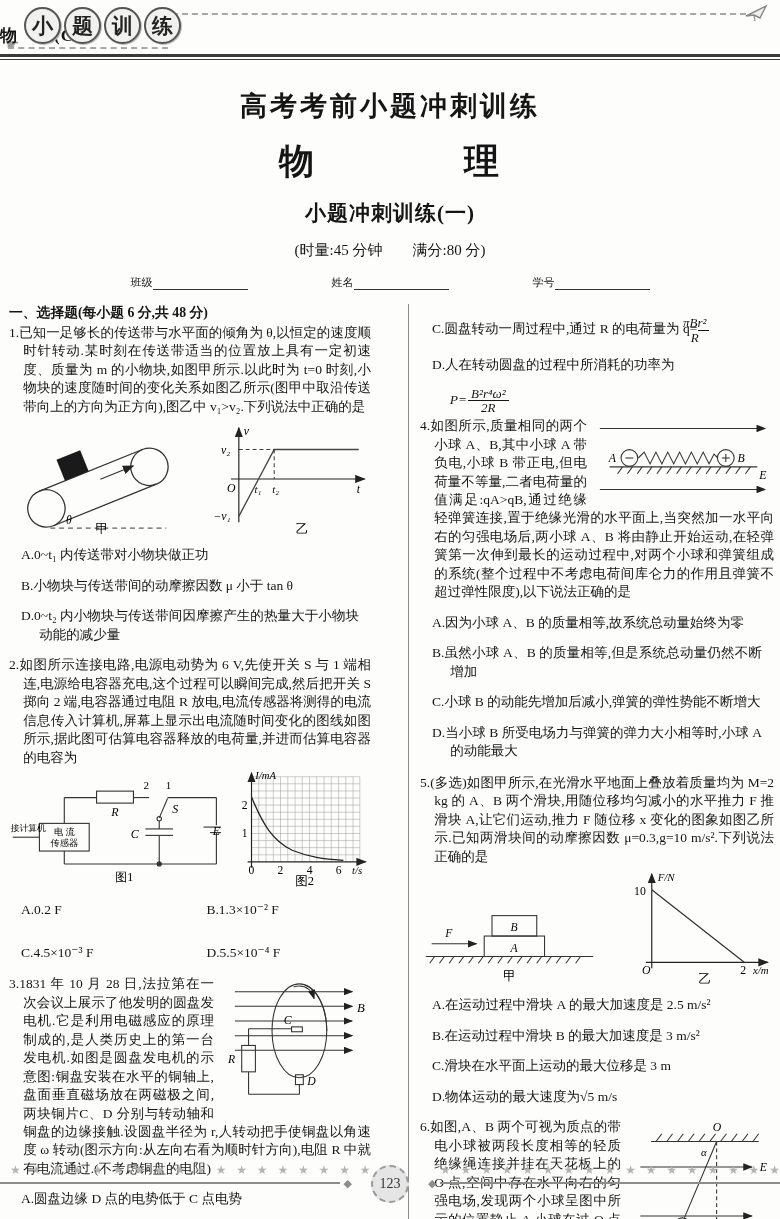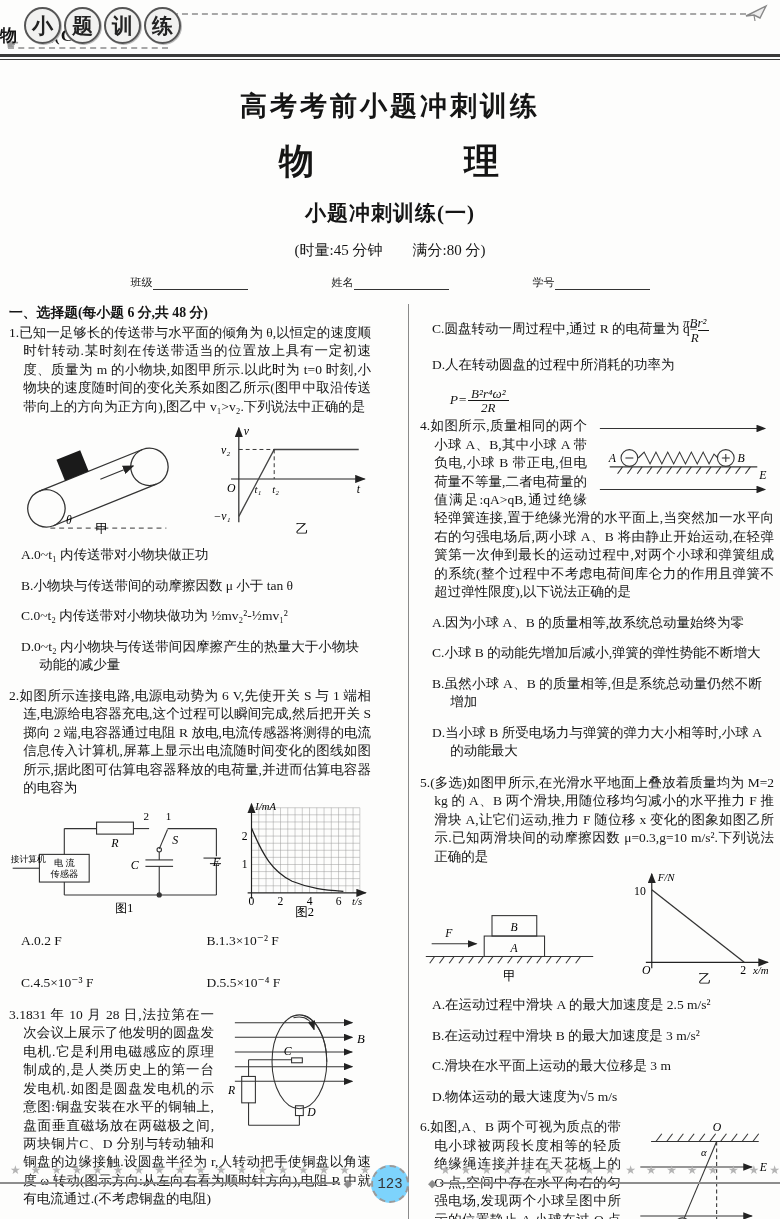--- a/index.html
+++ b/index.html
@@ -49,21 +49,21 @@
   .f-left{position:absolute;left:10px;top:0;width:330px;}
   .f-right{position:absolute;right:10px;top:0;width:330px;text-align:right;}
   .fline{border-top:2px solid #8d8d8d;position:relative;margin-top:5px;}
   .fline .diamond{position:absolute;top:-7px;color:#8d8d8d;font-size:11px;font-family:"DejaVu Sans",sans-serif;}
   .fl-l .diamond{right:-12px;}
   .fl-r .diamond{left:-12px;}
   .f-left .fline{margin-left:-10px;}
   .f-right .fline{margin-right:-10px;}
   .pagecircle{position:absolute;left:50%;top:2px;transform:translateX(-50%);width:34px;height:34px;
         border:2px dashed #9a9a9a;border-radius:50%;display:flex;align-items:center;justify-content:center;
-        font-size:14px;color:#333;background:#7dd3fc;font-family:Liberation Mono, monospace;}
+        font-size:14px;color:#333;background:#e5e5e5;}
 </style>
 </head>
 <body>
 
 <svg width="0" height="0" style="position:absolute" aria-hidden="true">
   <defs>
     <marker id="arw" markerWidth="9" markerHeight="7" refX="8" refY="3.5" orient="auto">
       <path d="M0,0 L9,3.5 L0,7 z" fill="#222"></path>
     </marker>
   </defs>
@@ -133,21 +133,20 @@
           <text x="26" y="73" font-size="12" font-style="italic">O</text>
           <text x="54" y="74" font-size="11" font-style="italic">t₁</text>
           <text x="72" y="74" font-size="11" font-style="italic">t₂</text>
           <text x="158" y="74" font-size="12" font-style="italic">t</text>
           <text x="12" y="102" font-size="12" font-style="italic">−v₁</text>
           <text x="96" y="115" font-size="13">乙</text>
         </svg>
       </div>
       <p class="opt">A.0~t₁ 内传送带对小物块做正功</p>
       <p class="opt">B.小物块与传送带间的动摩擦因数 μ 小于 tan θ</p>
-      <p class="opt">C.0~t₂ 内传送带对小物块做功为 ½mv₂²-½mv₁²</p>
       <p class="opt">D.0~t₂ 内小物块与传送带间因摩擦产生的热量大于小物块动能的减少量</p>
 
       <p class="q">2.如图所示连接电路,电源电动势为 6 V,先使开关 S 与 1 端相连,电源给电容器充电,这个过程可以瞬间完成,然后把开关 S 掷向 2 端,电容器通过电阻 R 放电,电流传感器将测得的电流信息传入计算机,屏幕上显示出电流随时间变化的图线如图所示,据此图可估算电容器释放的电荷量,并进而估算电容器的电容为</p>
       <div class="figrow">
         <svg width="212" height="118" viewBox="0 0 230 122">
           <g stroke="#333" stroke-width="1.2" fill="none">
             <line x1="60" y1="28" x2="95" y2="28"></line>
             <rect x="95" y="21" width="40" height="13"></rect>
             <line x1="135" y1="28" x2="152" y2="28"></line>
             <line x1="225" y1="28" x2="172" y2="28"></line>
@@ -293,22 +292,22 @@
             <circle cx="136" cy="39" r="8.5"></circle>
             <line x1="132" y1="39" x2="140" y2="39"></line>
               <line x1="136" y1="35" x2="136" y2="43"></line>
           </g>
           <text x="17" y="43" font-size="12" font-style="italic">A</text>
           <text x="148" y="43" font-size="12" font-style="italic">B</text>
           <text x="170" y="60" font-size="12" font-style="italic">E</text>
         </svg>
         <p class="q">4.如图所示,质量相同的两个小球 A、B,其中小球 A 带负电,小球 B 带正电,但电荷量不等量,二者电荷量的值满足:qA&gt;qB,通过绝缘轻弹簧连接,置于绝缘光滑的水平面上,当突然加一水平向右的匀强电场后,两小球 A、B 将由静止开始运动,在轻弹簧第一次伸到最长的运动过程中,对两个小球和弹簧组成的系统(整个过程中不考虑电荷间库仑力的作用且弹簧不超过弹性限度),以下说法正确的是</p>
         <p class="opt">A.因为小球 A、B 的质量相等,故系统总动量始终为零</p>
+        <p class="opt">B.虽然小球 A、B 的质量相等,但是系统总动量仍然不断增加</p>
         <p class="opt">C.小球 B 的动能先增加后减小,弹簧的弹性势能不断增大</p>
-        <p class="opt">B.虽然小球 A、B 的质量相等,但是系统总动量仍然不断增加</p>
         <p class="opt">D.当小球 B 所受电场力与弹簧的弹力大小相等时,小球 A 的动能最大</p>
       </div>
 
       <p class="q">5.(多选)如图甲所示,在光滑水平地面上叠放着质量均为 M=2 kg 的 A、B 两个滑块,用随位移均匀减小的水平推力 F 推滑块 A,让它们运动,推力 F 随位移 x 变化的图象如图乙所示.已知两滑块间的动摩擦因数 μ=0.3,g=10 m/s².下列说法正确的是</p>
       <div class="figrow">
         <svg width="180" height="92" viewBox="0 0 185 92">
           <g stroke="#333" stroke-width="1.1" fill="none">
             <line x1="12" y1="52" x2="58" y2="52" marker-end="url(#arw)"></line>
             <rect x="66" y="44" width="62" height="21"></rect>
             <rect x="74" y="23" width="46" height="21"></rect>

